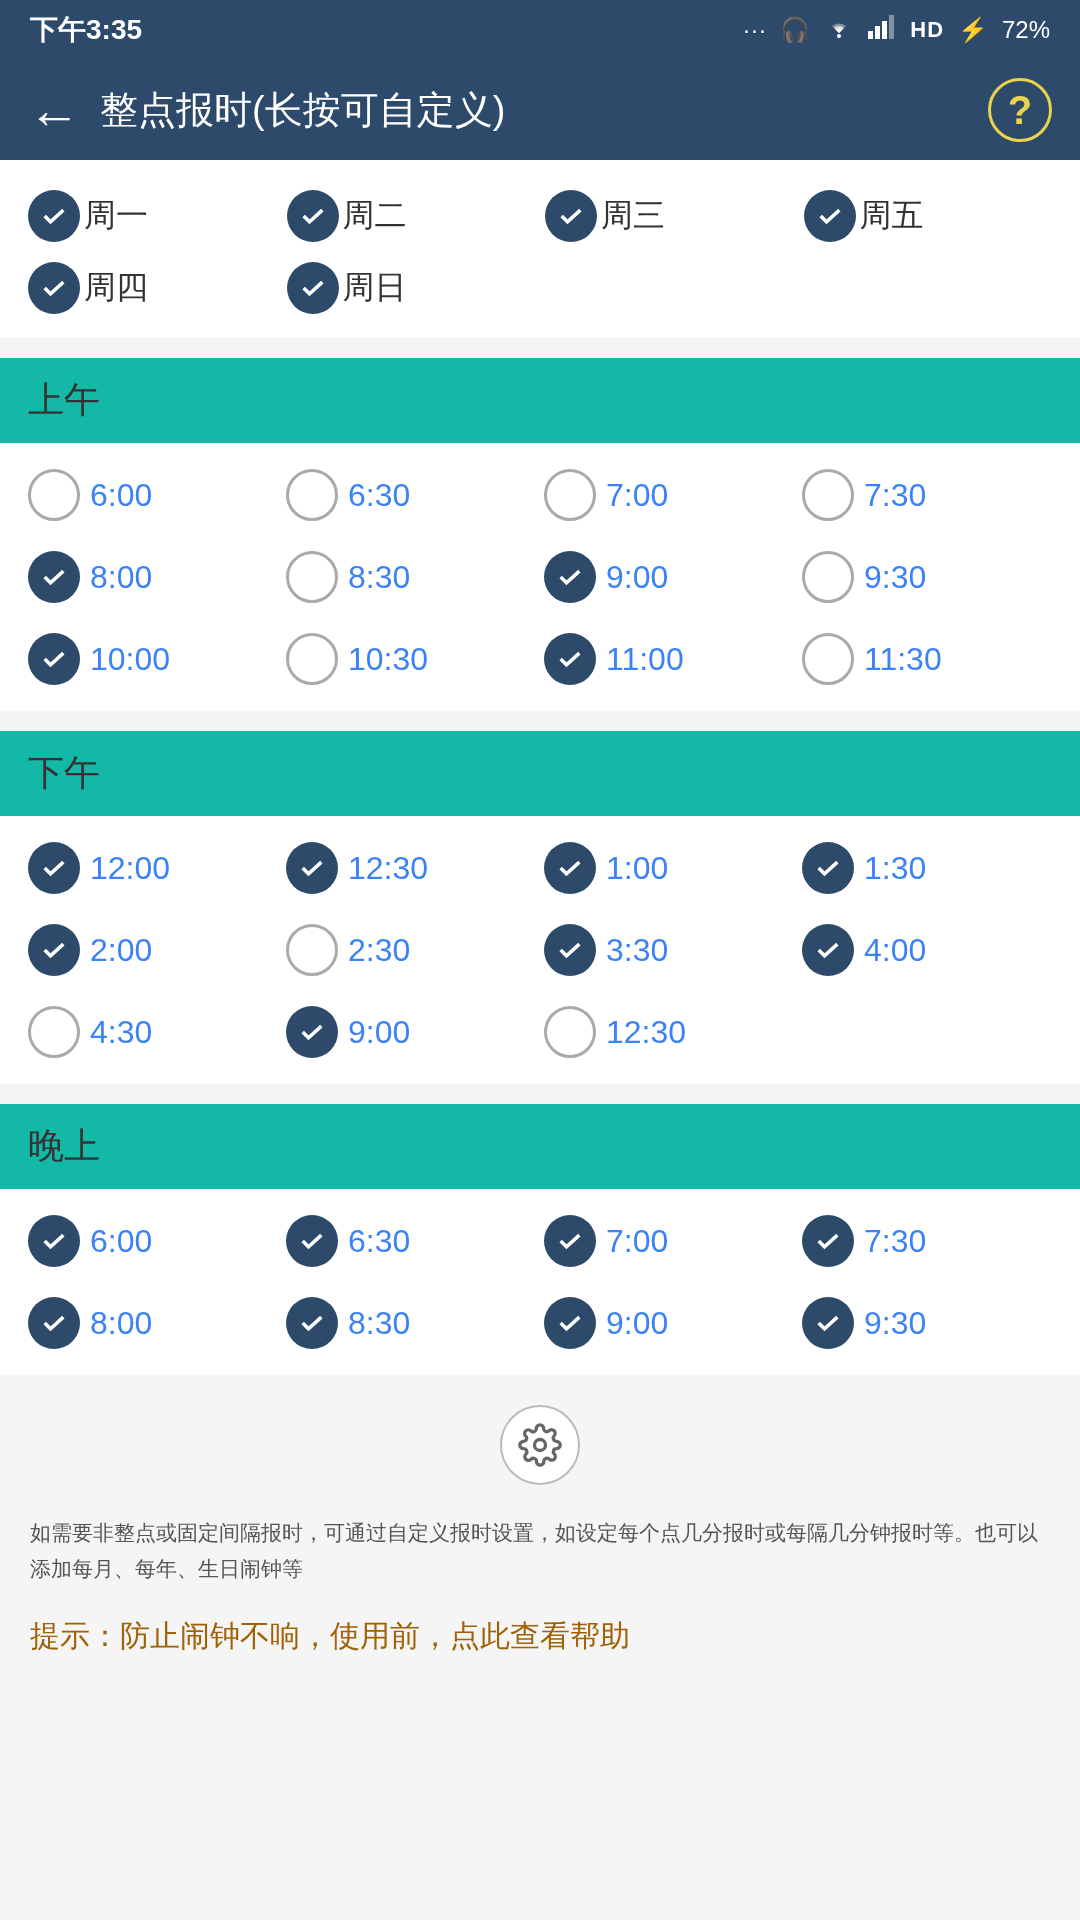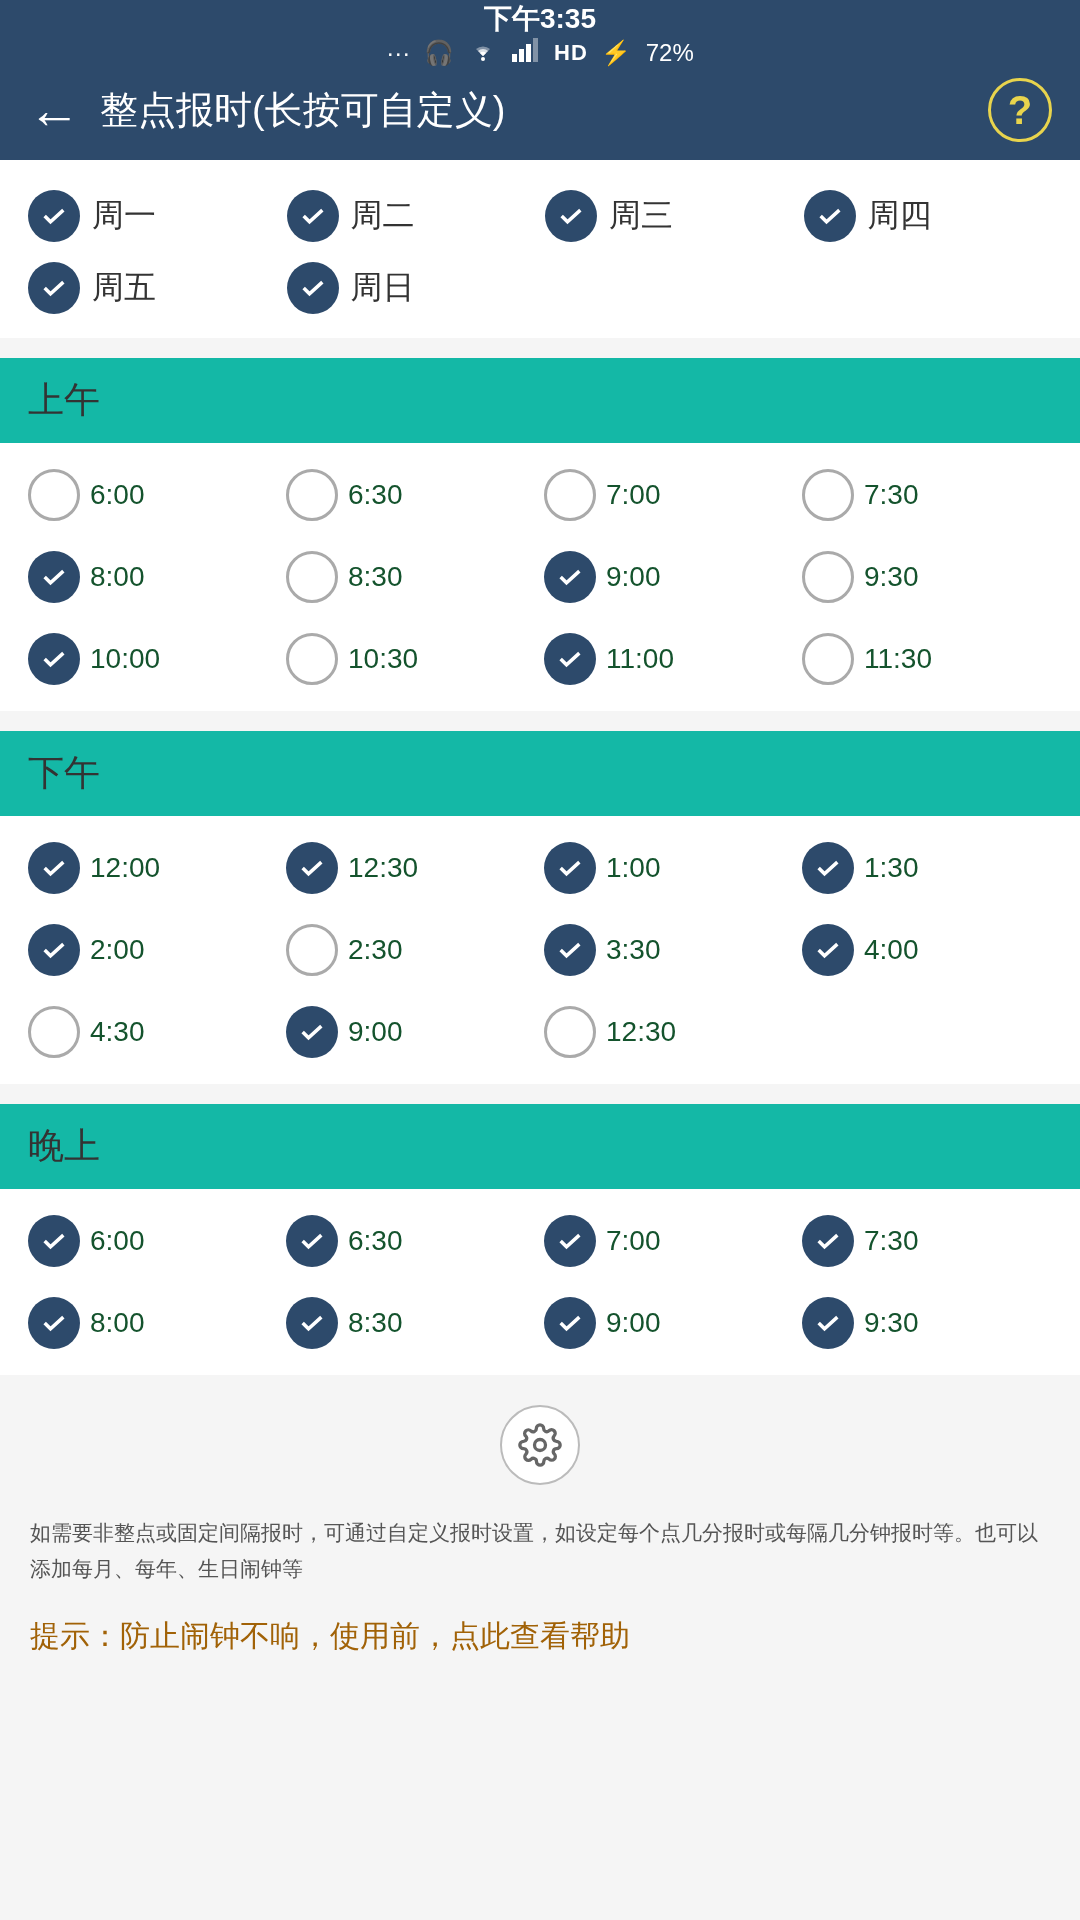--- a/index.html
+++ b/index.html
@@ -16,21 +16,20 @@
     
     .status-bar {
       background: #2d4a6b;
       color: white;
       display: flex;
       justify-content: space-between;
       align-items: center;
       padding: 0 30px;
       height: 60px;
       font-size: 28px;
-      flex-direction: column;
     }
     .status-left { font-weight: 600; }
     .status-right { display: flex; align-items: center; gap: 14px; font-size: 24px; }
 
     
     .header {
       background: #2d4a6b;
       color: white;
       display: flex;
       align-items: center;
@@ -67,21 +66,21 @@
     .day-selector {
       background: white;
       padding: 30px 28px 24px;
       display: grid;
       grid-template-columns: repeat(4, 1fr);
       gap: 20px 10px;
     }
     .day-chip {
       display: flex;
       align-items: center;
-      gap: 12px;
+      gap: 4px;
       cursor: pointer;
     }
     .day-chip-icon {
       width: 52px;
       height: 52px;
       border-radius: 50%;
       background: #2d4a6b;
       display: flex;
       align-items: center;
       justify-content: center;
@@ -127,22 +126,22 @@
     }
     .time-check.checked {
       background: #2d4a6b;
     }
     .time-check.unchecked {
       background: transparent;
       border: 3px solid #aaa;
     }
     .time-check svg { width: 28px; height: 28px; }
     .time-label {
-      font-size: 28px;
-      color: #14532d;
+      font-size: 32px;
+      color: #3b82f6;
     }
 
     
     .section-divider {
       height: 20px;
       background: #f5f5f5;
     }
 
     
     .footer-gear {
@@ -238,29 +237,29 @@
         </svg>
     </div>
     <span class="day-chip-label">周三</span>
   </div>
     <div class="day-chip">
     <div class="day-chip-icon">
       <svg viewBox="0 0 24 24" fill="none" stroke="white" stroke-width="3">
           <polyline points="4,12 9,17 20,7"></polyline>
         </svg>
     </div>
+    <span class="day-chip-label">周五</span>
+  </div>
+    <div class="day-chip">
+    <div class="day-chip-icon">
+      <svg viewBox="0 0 24 24" fill="none" stroke="white" stroke-width="3">
+          <polyline points="4,12 9,17 20,7"></polyline>
+        </svg>
+    </div>
     <span class="day-chip-label">周四</span>
-  </div>
-    <div class="day-chip">
-    <div class="day-chip-icon">
-      <svg viewBox="0 0 24 24" fill="none" stroke="white" stroke-width="3">
-          <polyline points="4,12 9,17 20,7"></polyline>
-        </svg>
-    </div>
-    <span class="day-chip-label">周五</span>
   </div>
     <div class="day-chip">
     <div class="day-chip-icon">
       <svg viewBox="0 0 24 24" fill="none" stroke="white" stroke-width="3">
           <polyline points="4,12 9,17 20,7"></polyline>
         </svg>
     </div>
     <span class="day-chip-label">周日</span>
   </div>
   </div>

